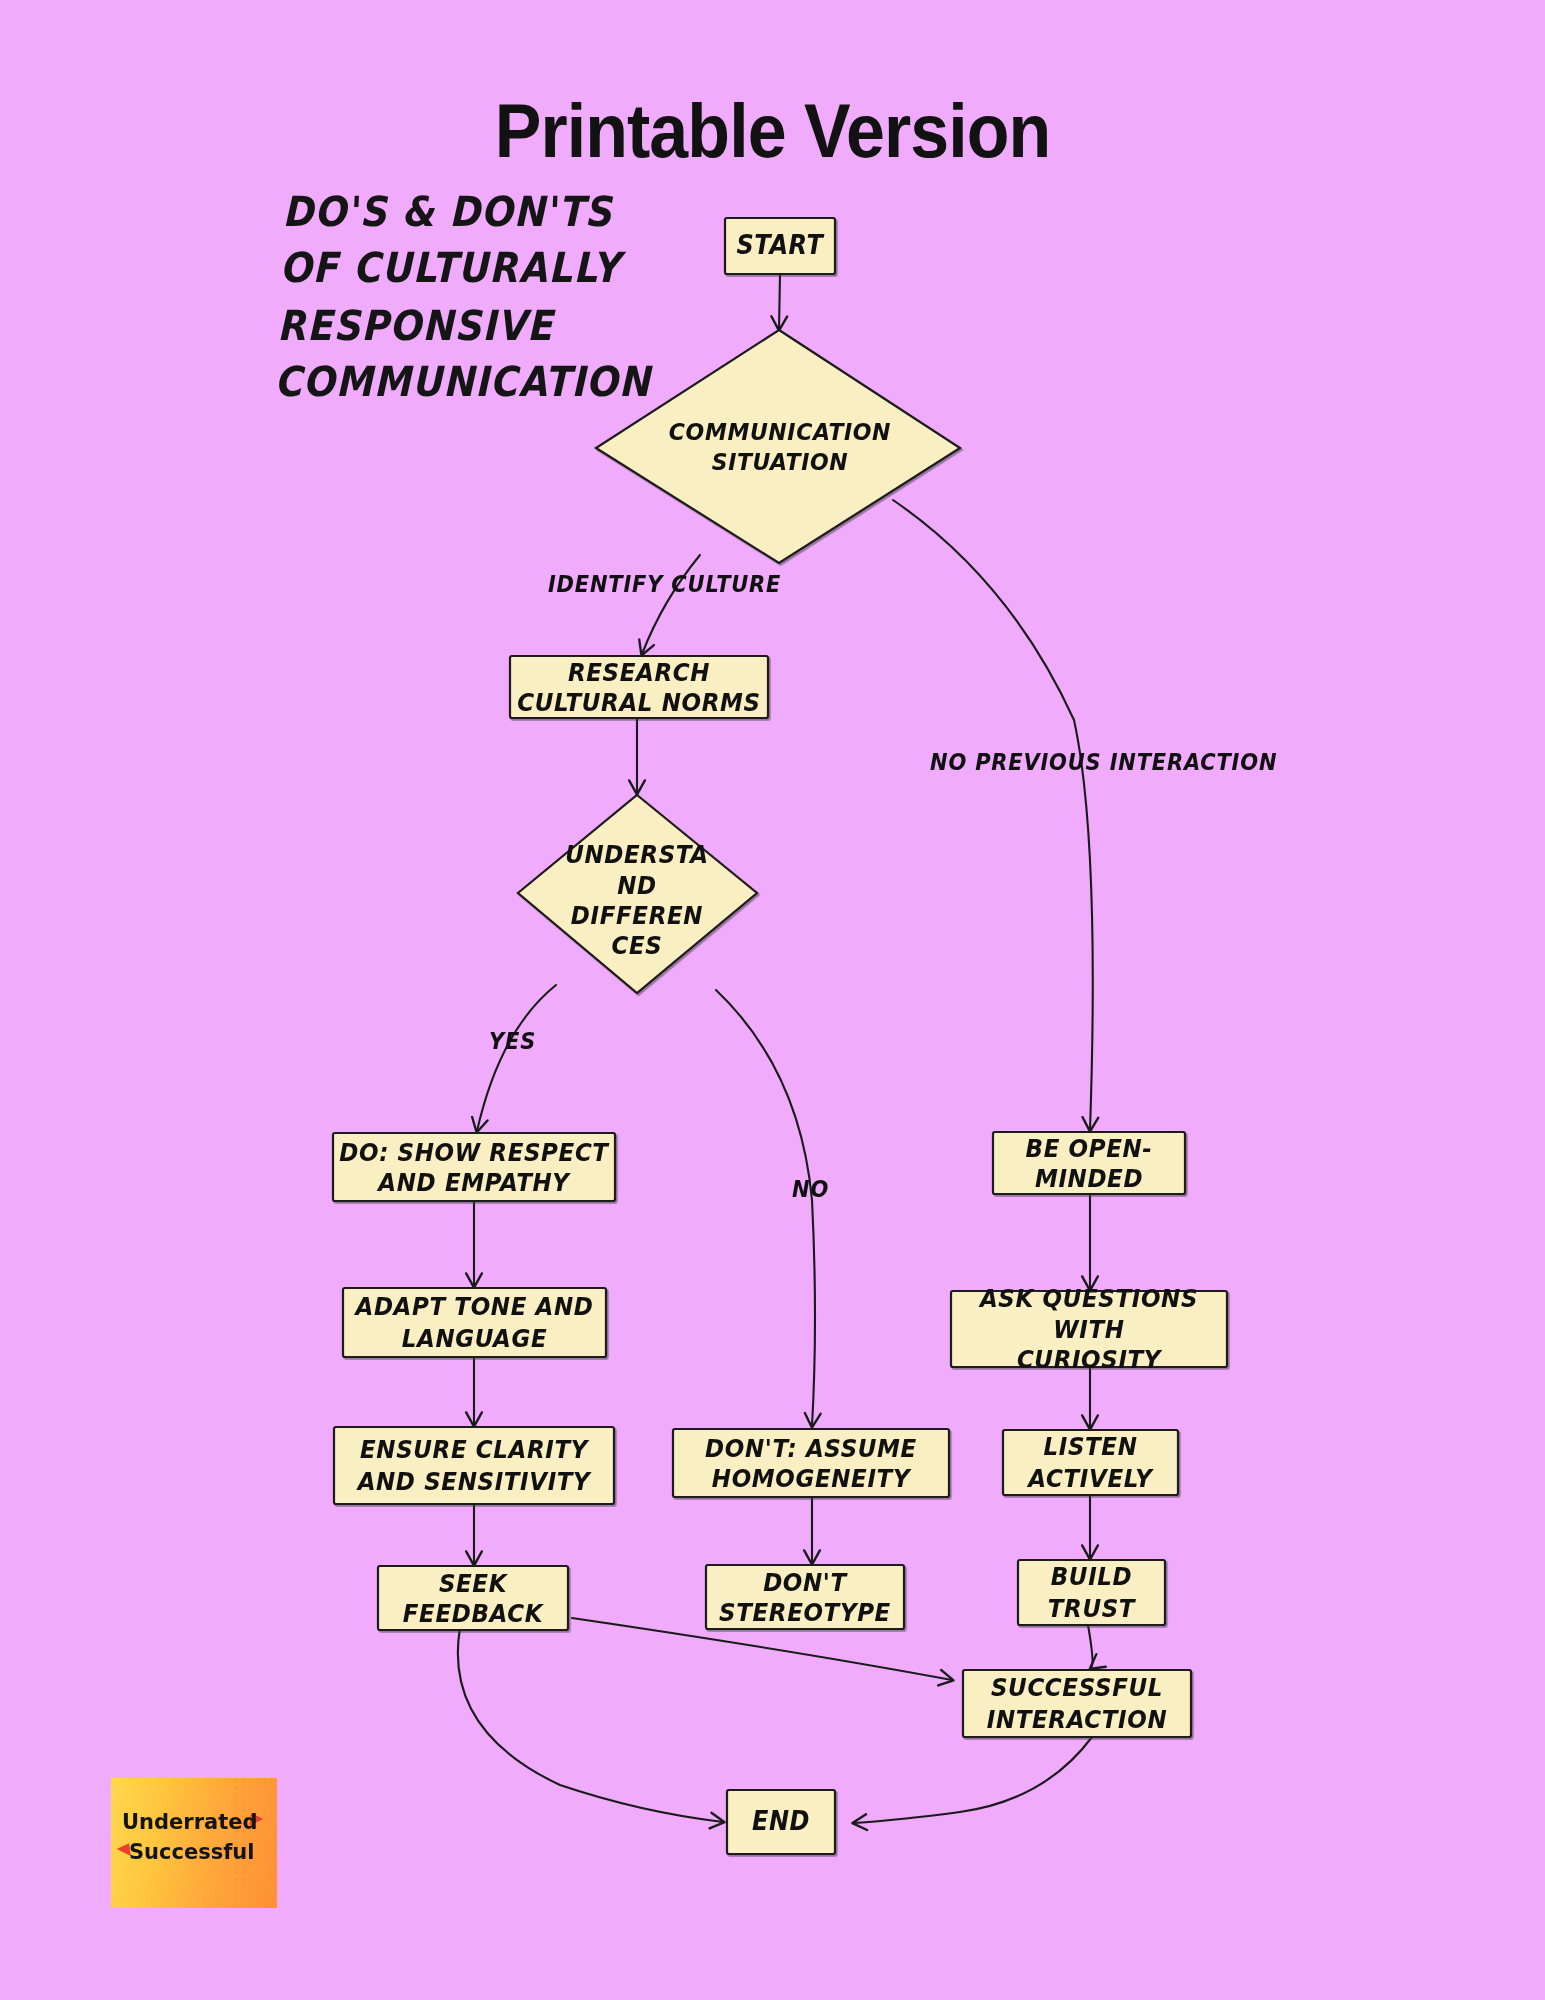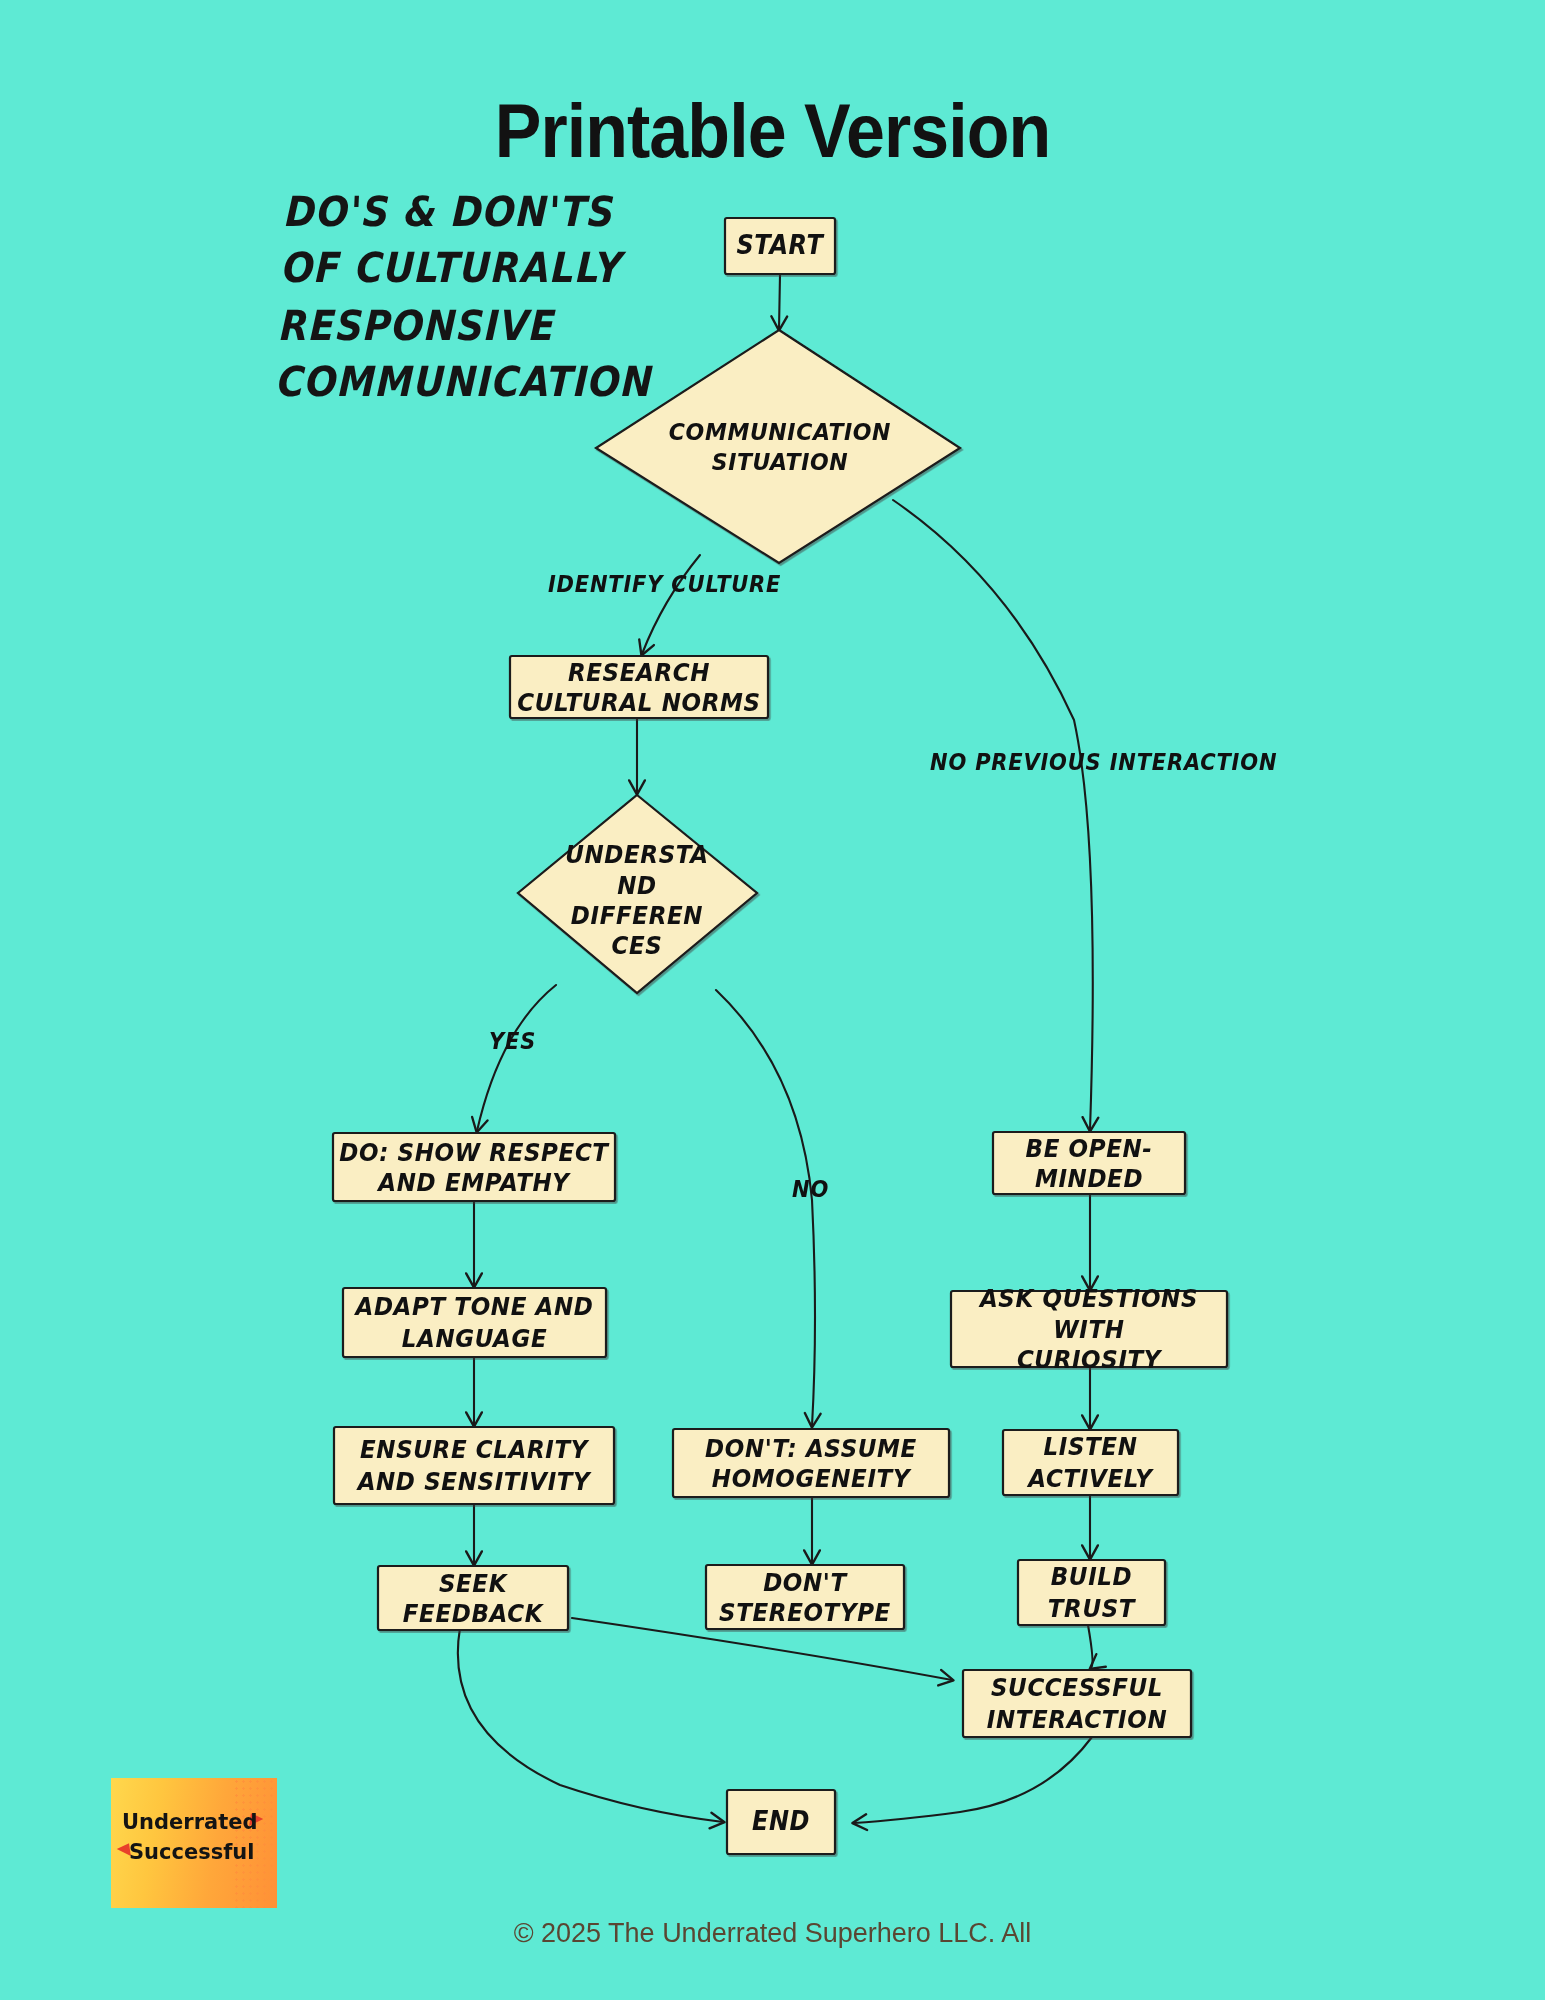--- a/index.html
+++ b/index.html
@@ -1,20 +1,20 @@
 <!DOCTYPE html>
 <html><head>
 <meta charset="utf-8">
 <style>
   html,body{margin:0;padding:0;background:#ffffff;}
   body{
     width:1545px;height:2000px;position:relative;overflow:hidden;
     font-family:"Liberation Sans",sans-serif;
   }
-  #page{position:absolute;inset:0;background:#5eead4;}
+  #page{position:absolute;inset:0;background:#f0abfc;}
 
   
   .page-title{
     position:absolute;left:0;top:93px;width:1545px;text-align:center;
     font-family:"Liberation Sans",sans-serif;
     font-weight:bold;font-size:76px;letter-spacing:-1px;color:#121212;
     line-height:1;
   }
   .page-title{transform:scaleX(0.92);transform-origin:50% 50%;}
 
@@ -288,16 +288,15 @@
 
   <div class="logo">
     <div class="dots"></div>
     <div class="cape cape-a"></div>
     <div class="cape cape-b"></div>
     <div class="l1">Underrated</div>
     <div class="l2">Successful</div>
   </div>
 
   <div class="footer">
-    <div>© 2025 The Underrated Superhero LLC. All</div>
   </div>
 
 </div>
 
 </body></html>

